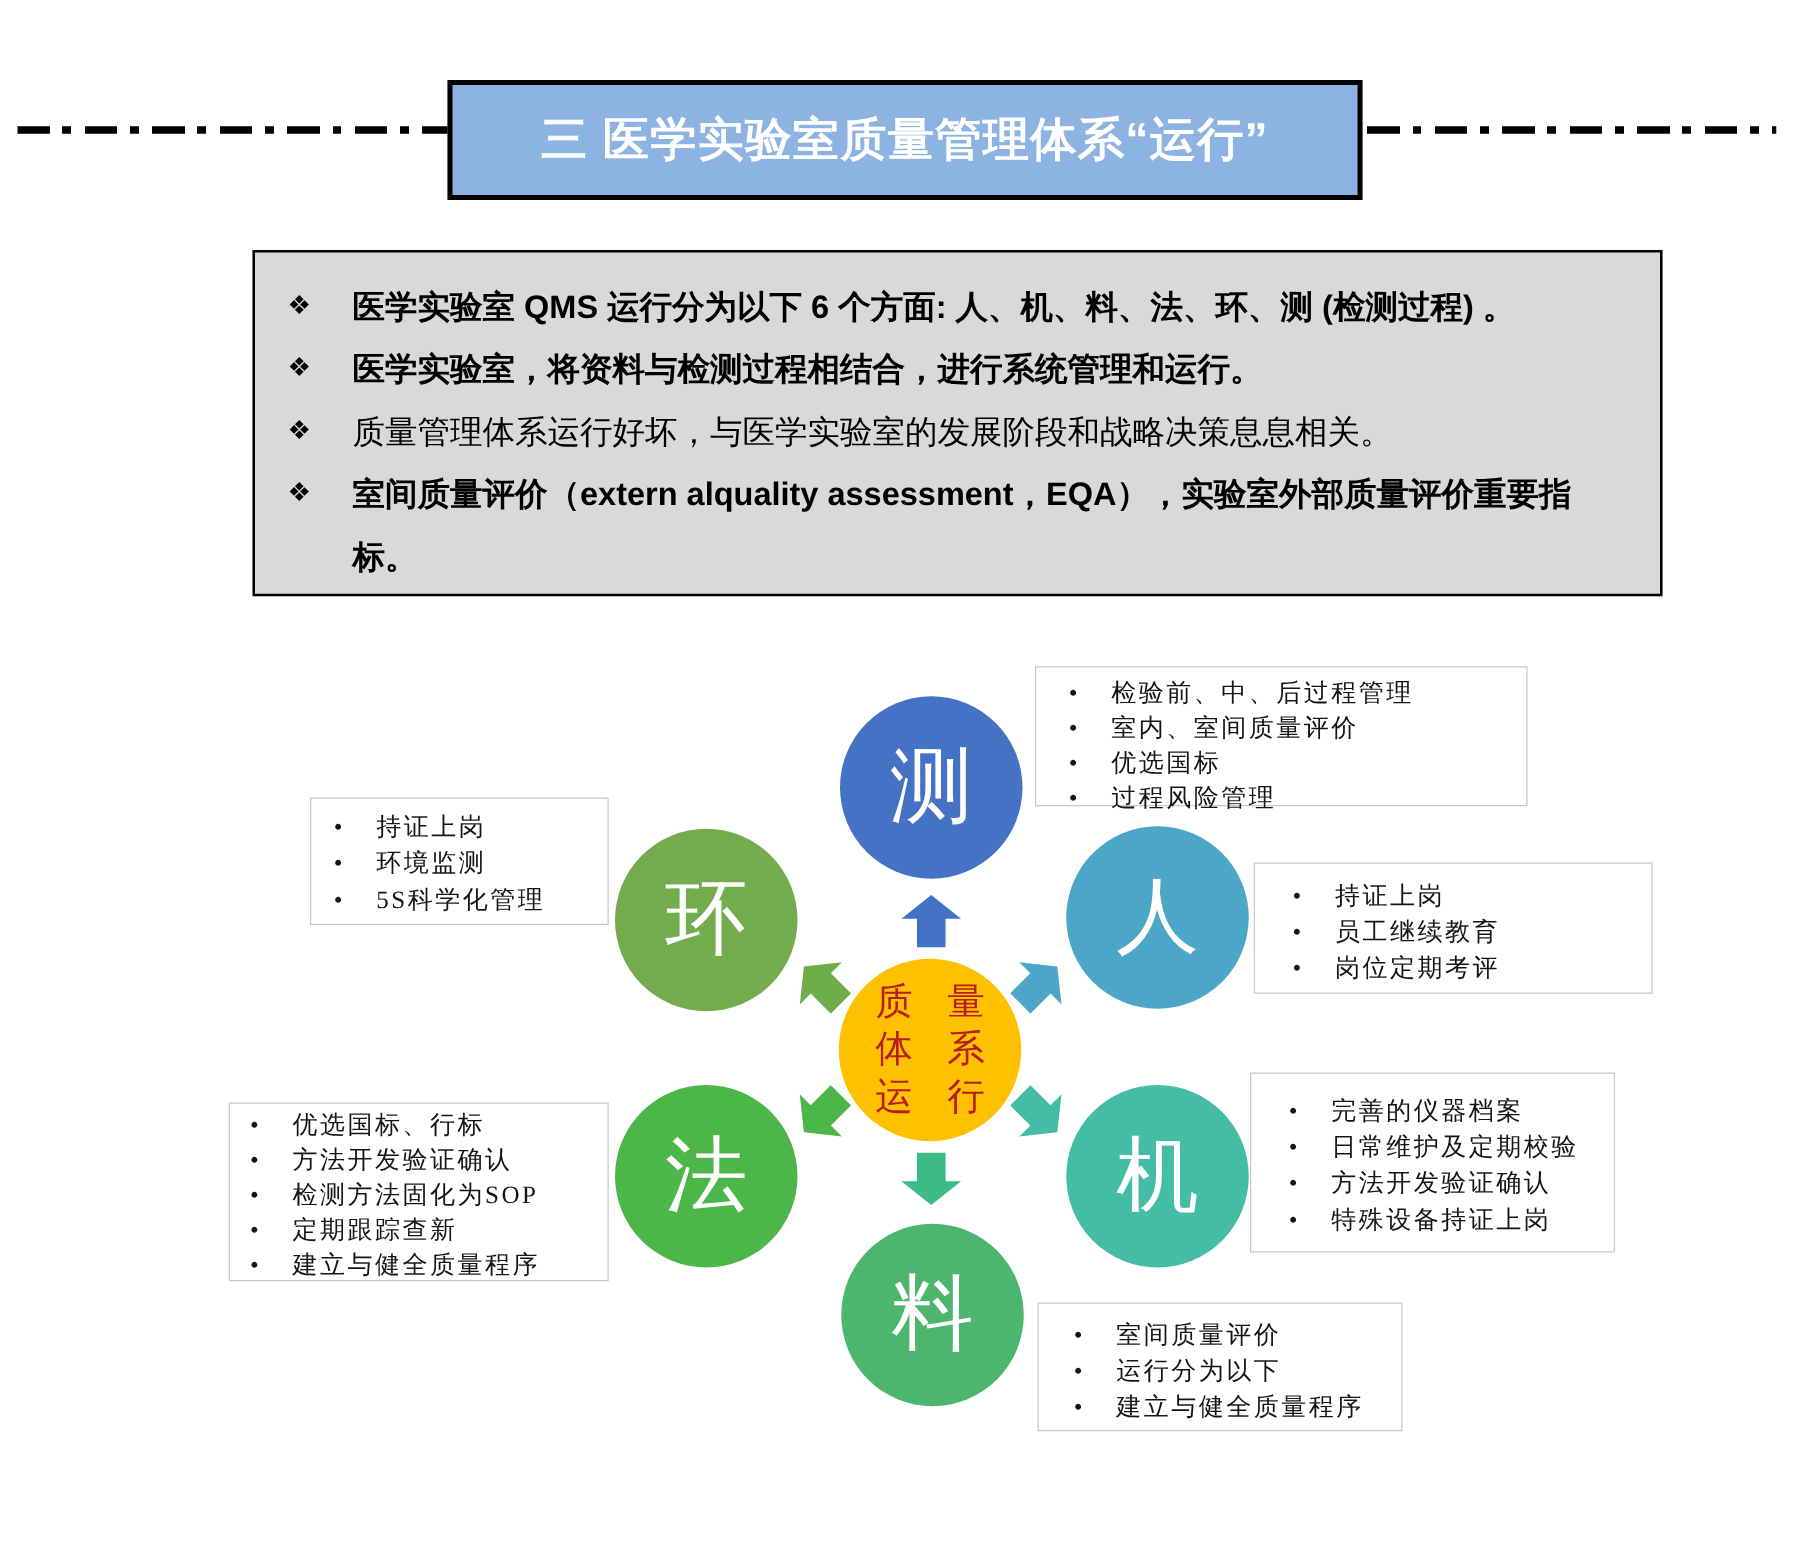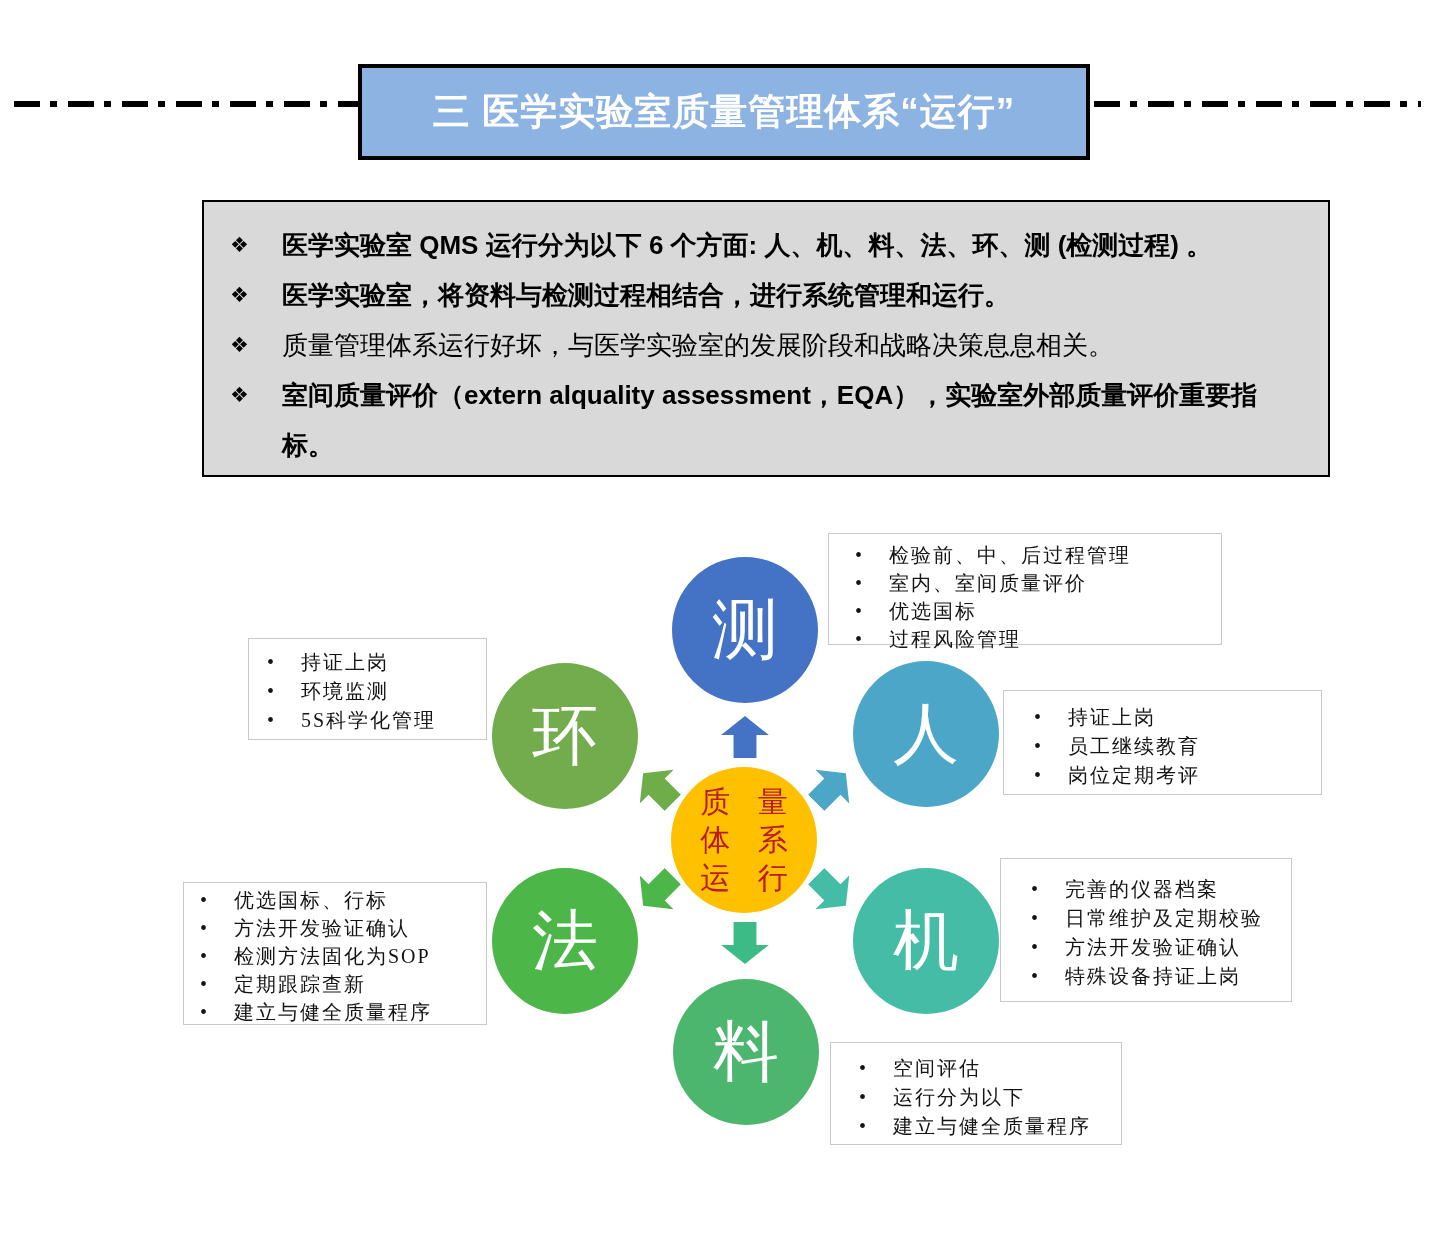--- a/index.html
+++ b/index.html
@@ -176,21 +176,21 @@
           <span class="dot">•</span>
           <span>特殊设备持证上岗</span>
         </li>
     </ul>
   </div>
 
   <div class="nodebox box-liao">
     <ul>
       <li>
           <span class="dot">•</span>
-          <span>空间评估</span>
+          <span>室间质量评价</span>
         </li>
       <li>
           <span class="dot">•</span>
           <span>运行分为以下</span>
         </li>
       <li>
           <span class="dot">•</span>
           <span>建立与健全质量程序</span>
         </li>
     </ul>

